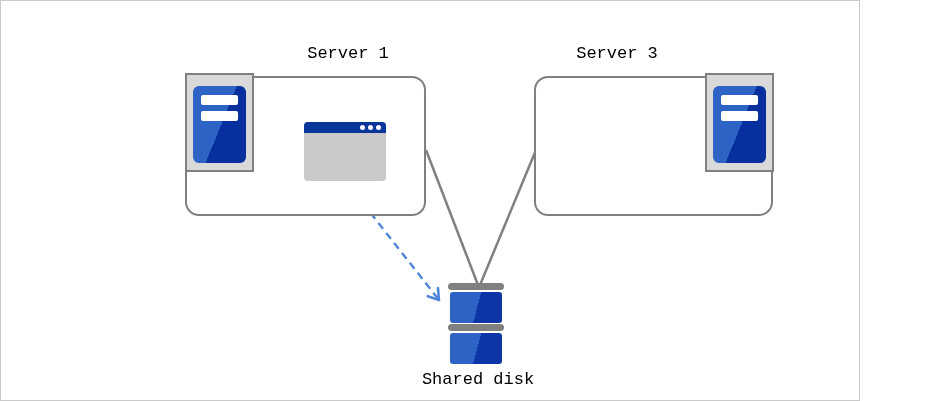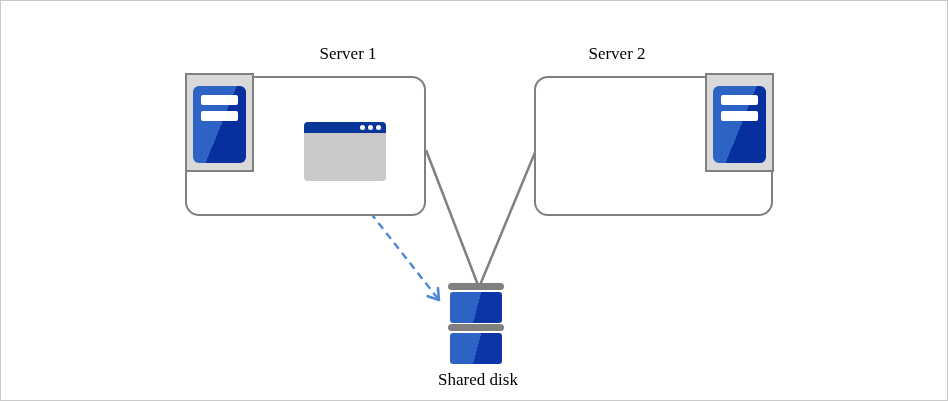--- a/index.html
+++ b/index.html
@@ -1,23 +1,23 @@
 <!DOCTYPE html>
 <html><head>
 <meta charset="utf-8">
 <style>
   html, body { margin: 0; padding: 0; background: #fff; }
   * { box-sizing: border-box; }
   .canvas {
     position: relative;
-    width: 948px;
+    width: 860px;
     height: 401px;
     background: #ffffff;
     border: 1px solid #c9c9c9;
-    font-family: Liberation Serif, serif;
+    font-family: Liberation Mono, monospace;
     overflow: hidden;
   }
   .connector-layer {
     position: absolute;
     left: 0; top: 0;
     width: 948px; height: 401px;
     pointer-events: none;
   }
   .node-box {
     position: absolute;
@@ -122,21 +122,21 @@
       <marker id="arrowhead" markerUnits="userSpaceOnUse" markerWidth="26" markerHeight="26" refX="0" refY="0" orient="auto" viewBox="-13 -13 26 26">
         <path d="M -10 -6.5 L 0 0 L -10 6.5" fill="none" stroke="#4f86d8" stroke-width="2.6" stroke-linecap="round" stroke-linejoin="round"></path>
       </marker>
     </defs>
     <line x1="425" y1="149" x2="477" y2="284" stroke="#808080" stroke-width="2.5"></line>
     <line x1="535" y1="149" x2="479" y2="284" stroke="#808080" stroke-width="2.5"></line>
     <line x1="346" y1="182" x2="438" y2="299" stroke="#4f86d8" stroke-width="2.4" stroke-dasharray="7.5 5.2" marker-end="url(#arrowhead)"></line>
   </svg>
 
   <div class="label server1-label">Server 1</div>
-  <div class="label server2-label">Server 2</div>
+  <div class="label server2-label">Server 3</div>
 
   <div class="node-box server1-box"></div>
   <div class="node-box server2-box"></div>
 
   <div class="server-icon server1-icon">
     <div class="tower">
       <div class="slot slot-1"></div>
       <div class="slot slot-2"></div>
     </div>
   </div>

